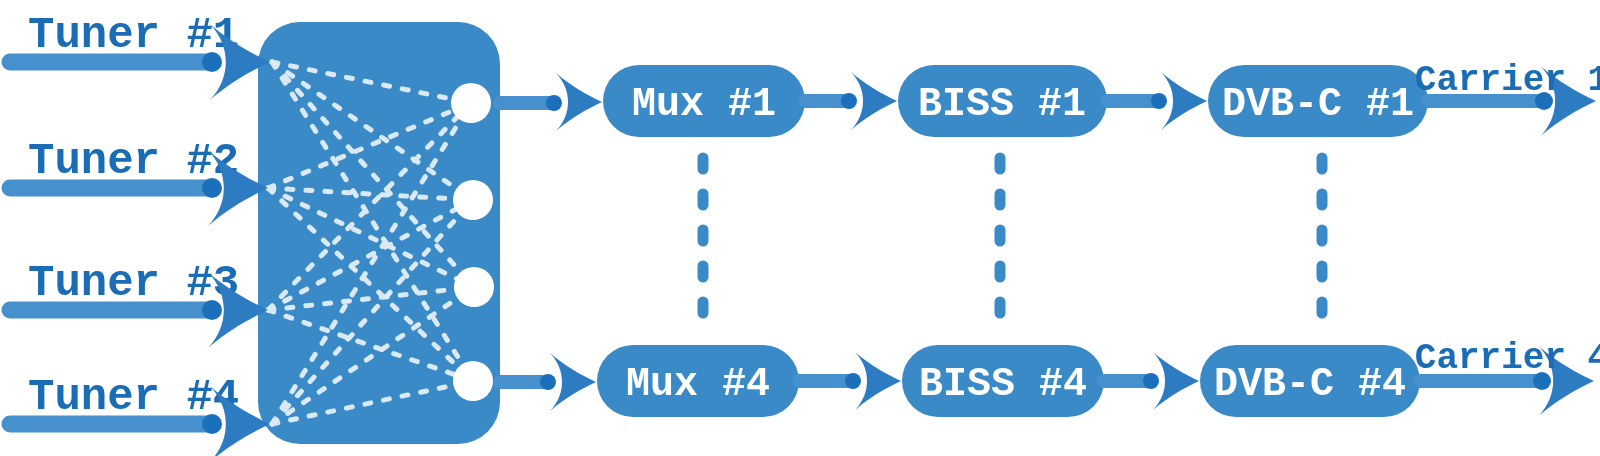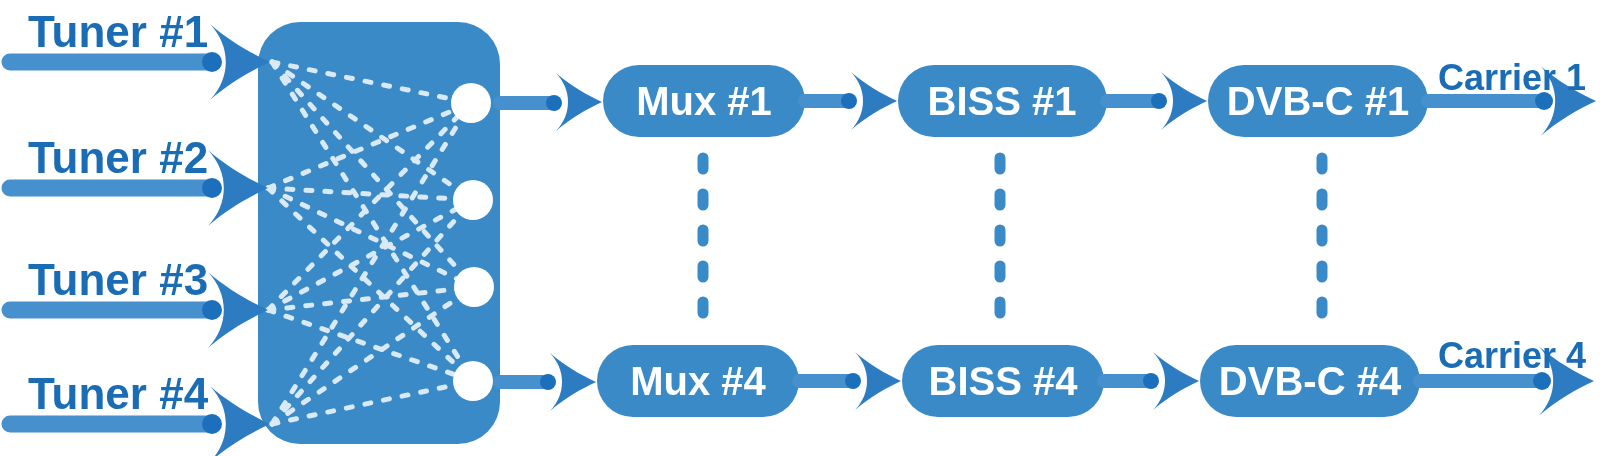--- a/index.html
+++ b/index.html
@@ -1,18 +1,18 @@
 <!DOCTYPE html>
 <html style="--color-canvas: #ffffff; --color-primary: #3a8ac8; --color-shaft: #4590cd; --color-arrowhead: #2d7cc2; --color-dot: #1c70bb; --color-label: #1a6cb5; --color-mesh: #d9e9f6; --color-node: #ffffff; --color-pill_text: #ffffff;"><head>
 <meta charset="utf-8">
 <title>Signal Flow Diagram</title>
 <style>
   html,body{margin:0;padding:0;background:#fff;}
   .stage{position:relative;width:1600px;height:456px;background:var(--color-canvas,#fff);overflow:hidden;
-         font-family:Liberation Sans, sans-serif;}
+         font-family:Liberation Mono, monospace;}
   svg{display:block;}
   .box{fill:var(--color-primary,#3a8ac8);}
   .pill{fill:var(--color-primary,#3a8ac8);}
   .node{fill:var(--color-node,#fff);}
   .mesh-line{stroke:var(--color-mesh,#d9e9f6);stroke-width:5;stroke-linecap:round;stroke-dasharray:6 13;fill:none;}
   .vdash{stroke:var(--color-primary,#3a8ac8);stroke-width:11;stroke-linecap:round;stroke-dasharray:11 25;fill:none;}
   .shaft{stroke:var(--color-shaft,#4590cd);stroke-linecap:round;fill:none;}
   .shaft-lg{stroke-width:17;}
   .shaft-md{stroke-width:14;}
   .ah{fill:var(--color-arrowhead,#2d7cc2);}

